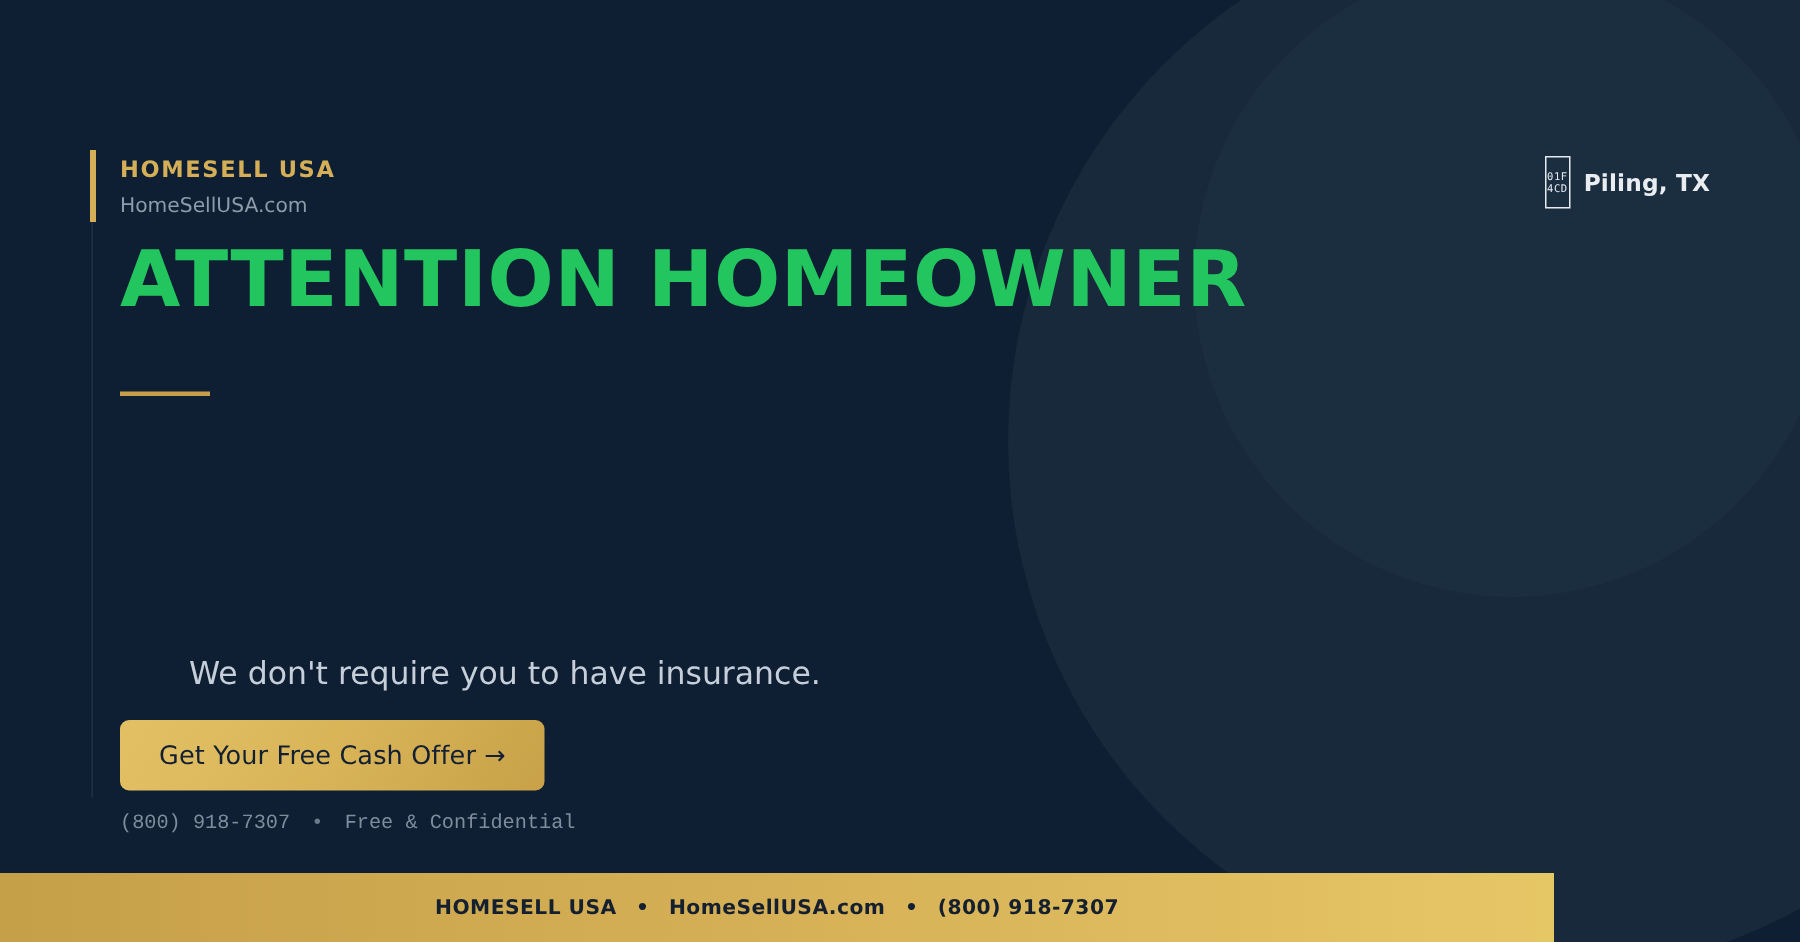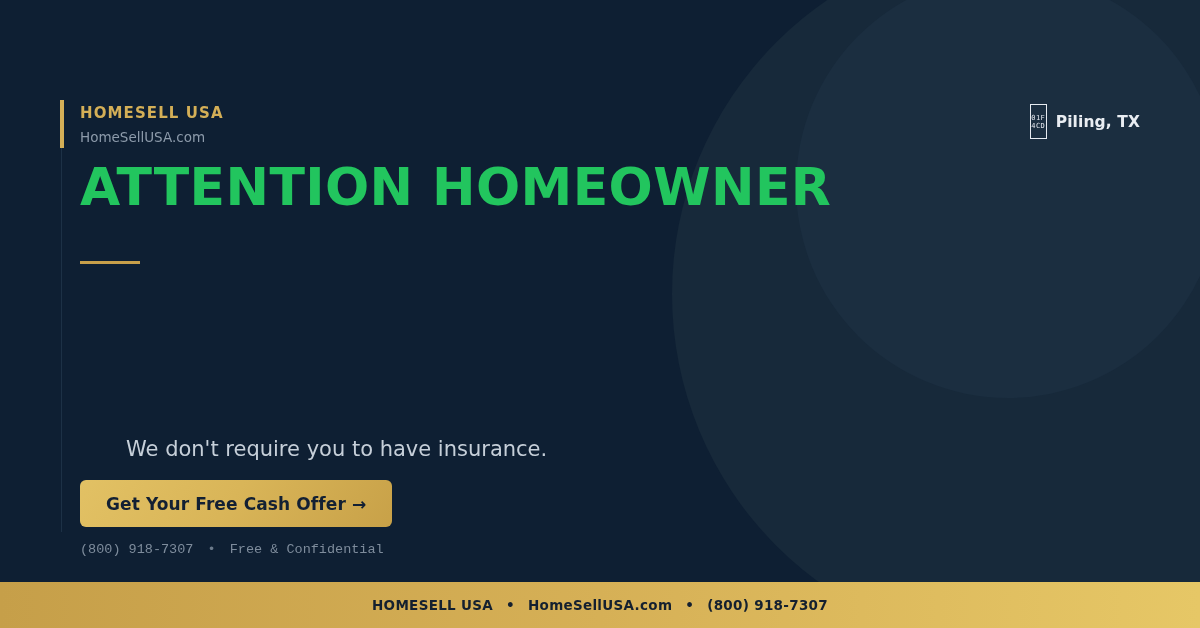--- a/index.html
+++ b/index.html
@@ -188,21 +188,21 @@
     align-items: center;
     justify-content: center;
     height: 47px;
     padding: 0 26px;
     border: none;
     border-radius: 6px;
     background: linear-gradient(125deg, #e2c164 0%, #d9b558 48%, #c8a148 100%);
     color: #132033;
     font-family: "DejaVu Sans", "Liberation Sans", sans-serif;
     font-size: 17px;
-    font-weight: bold;
+    font-weight: normal;
     letter-spacing: 0.1px;
     white-space: nowrap;
     cursor: pointer;
   }
 
   .contact {
     position: absolute;
     left: 80px;
     top: 541px;
     font-size: 13.5px;
@@ -214,21 +214,21 @@
   .contact .dot {
     padding: 0 6px;
     color: #6b7a8b;
   }
 
   
   .footer {
     position: absolute;
     left: 0;
     bottom: 0;
-    width: 1200px;
+    width: 1036px;
     height: 46px;
     background: linear-gradient(90deg, #c69f49 0%, #d6b056 50%, #e6c766 100%);
     display: flex;
     align-items: center;
     justify-content: center;
   }
   .footer-text {
     font-size: 13.5px;
     font-weight: bold;
     color: #14202f;

